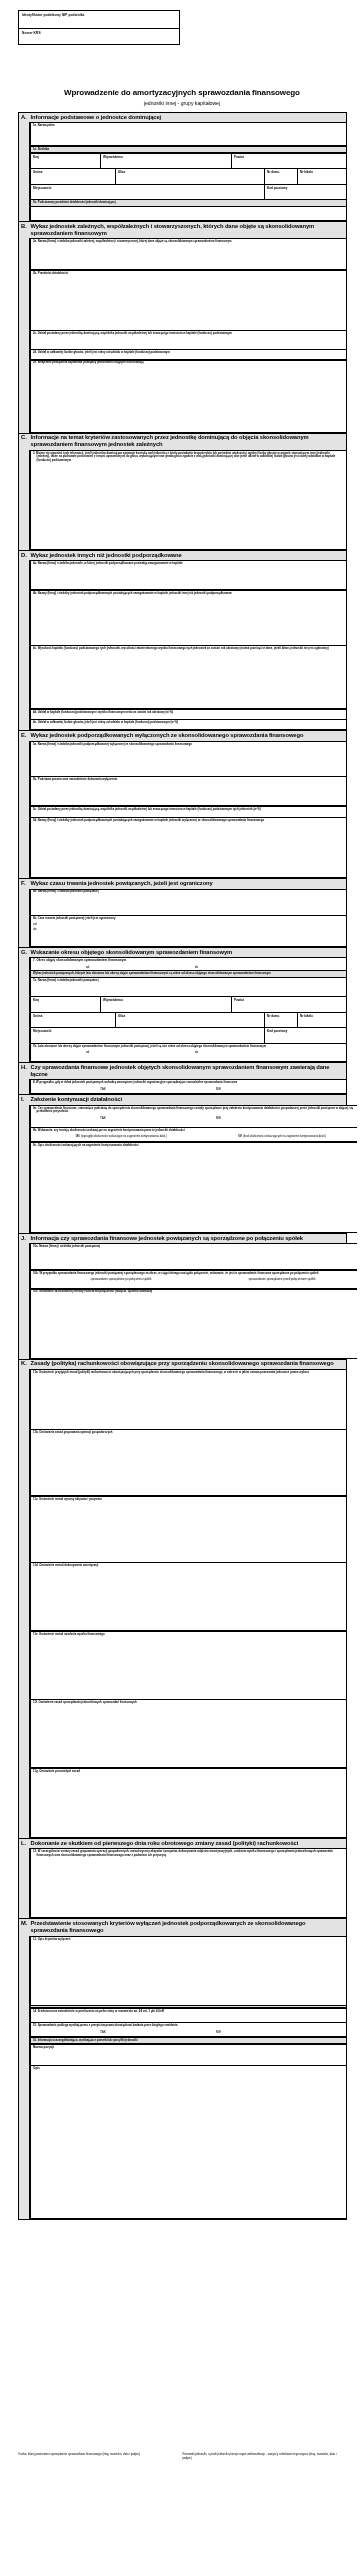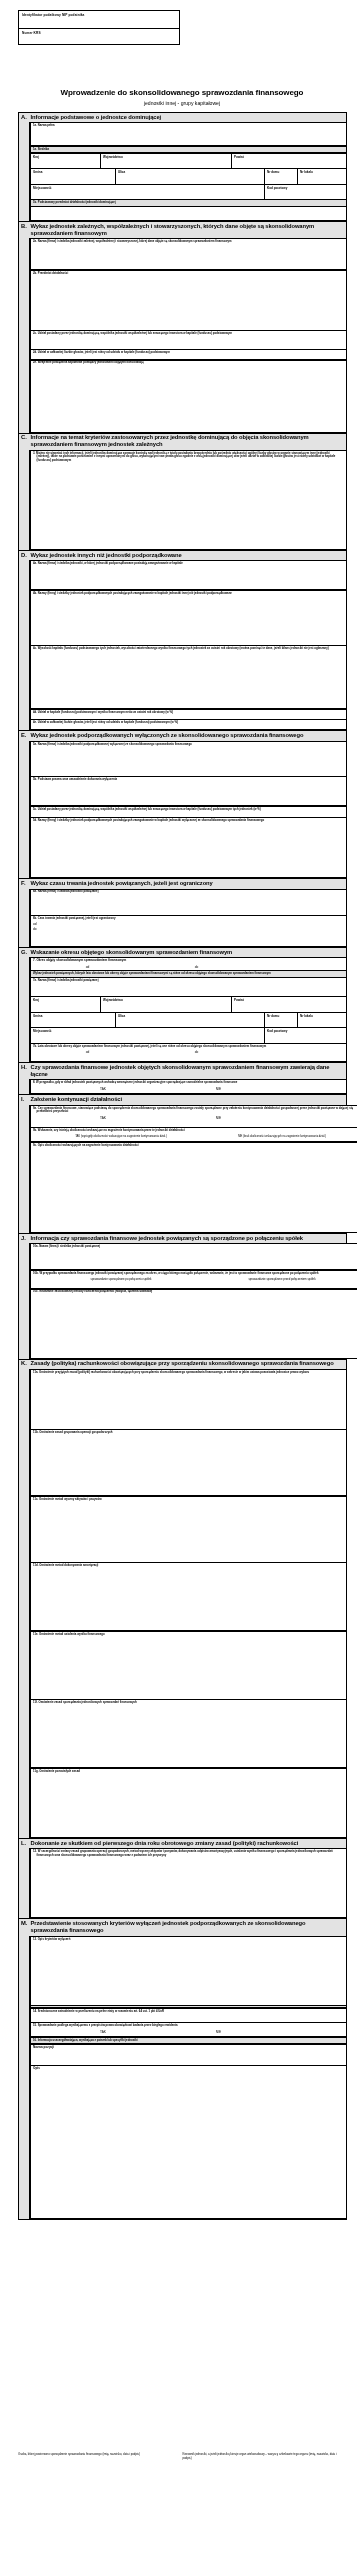--- a/index.html
+++ b/index.html
@@ -163,21 +163,21 @@
 </head>
 <body>
 
 <div class="page">
 
   <div class="idbox">
     <div class="row r1"><span>Identyfikator podatkowy NIP podatnika</span></div>
     <div class="row r2"><span>Numer KRS</span></div>
   </div>
 
-  <div class="doc-title">Wprowadzenie do skonsolidowanego sprawozdania finansowego</div>
+  <div class="doc-title">Wprowadzenie do amortyzacyjnych sprawozdania finansowego</div>
   <div class="doc-subtitle">jednostki innej - grupy kapitałowej</div>
 
   <div class="form">
 
     <div class="sec">
       <div class="letter">A.</div>
       <div class="sec-title">Informacje podstawowe o jednostce dominującej</div>
     </div>
     <div class="secbody">
       <div class="gutter"></div>

